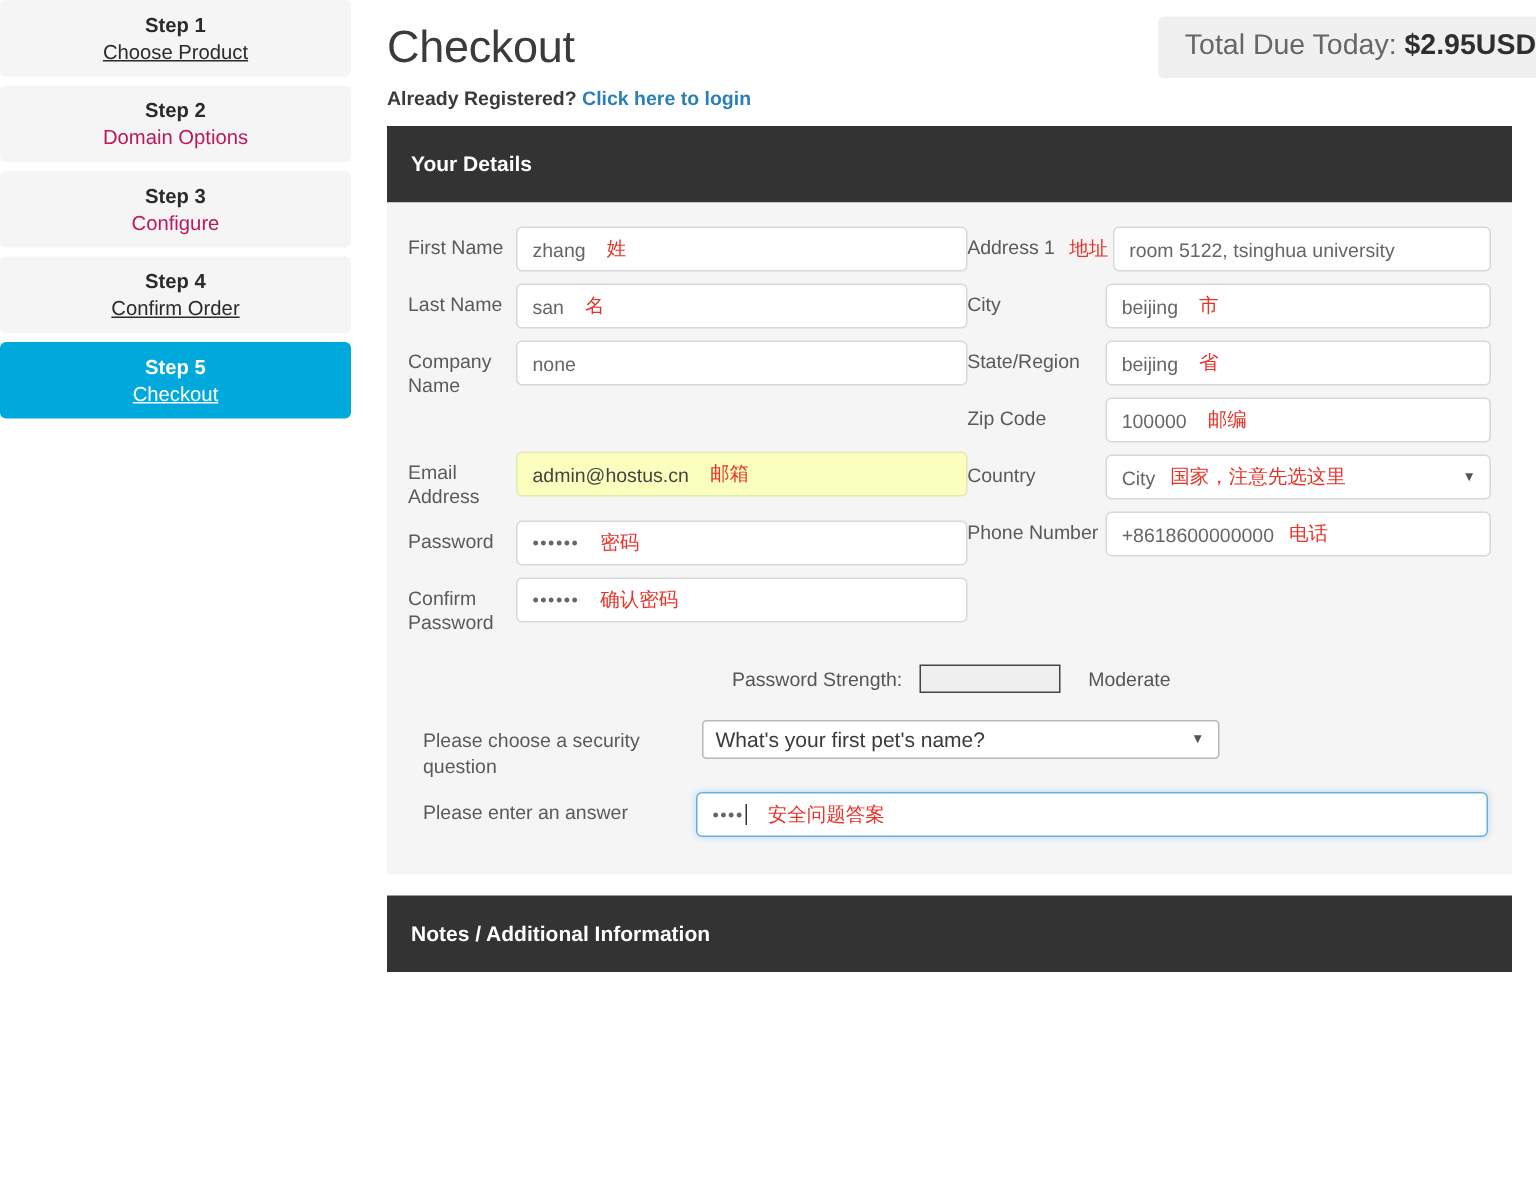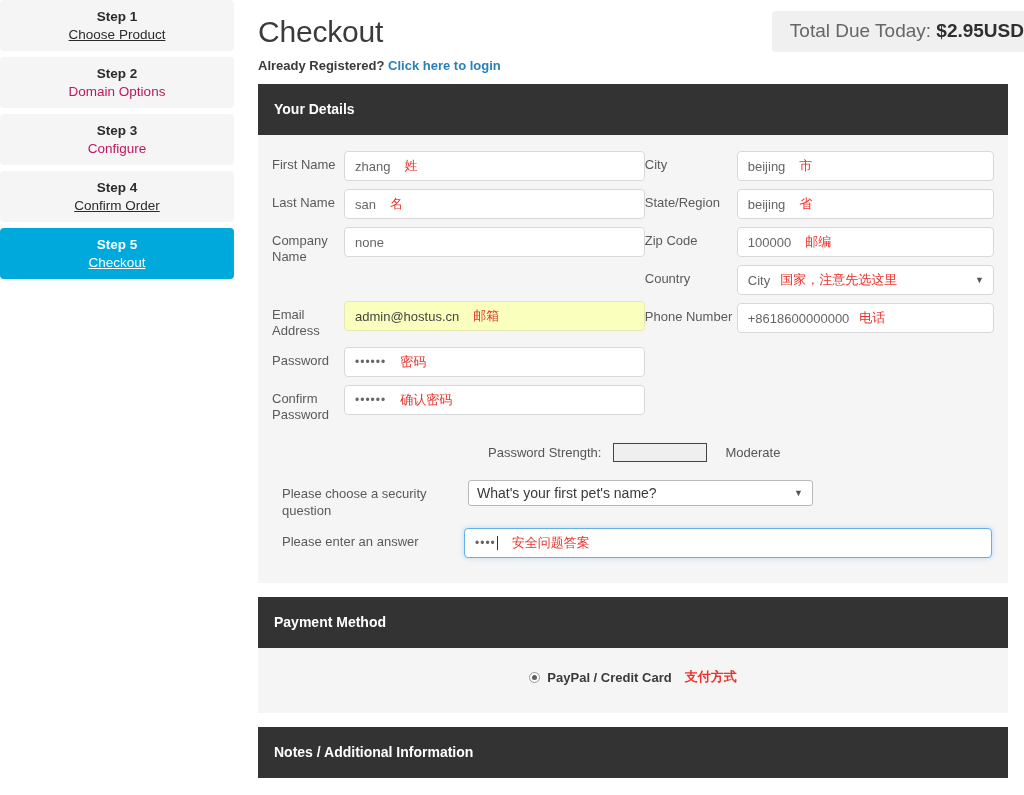--- a/index.html
+++ b/index.html
@@ -493,20 +493,29 @@
                   <span class="dots">••••••</span>
                   <span class="cn">确认密码</span>
                 </div>
               </div>
             </div>
 
           </div>
 
           <div class="col-right">
 
+            <div class="frow addr1">
+              <div class="flabel">Address 1</div>
+              <div class="addr-note">地址</div>
+              <div class="fctl">
+                <div class="fin">
+                  <span>room 5122, tsinghua university</span>
+                </div>
+              </div>
+            </div>
 
 
             <div class="frow">
               <div class="flabel">City</div>
               <div class="fctl">
                 <div class="fin">
                   <span>beijing</span>
                   <span class="cn">市</span>
                 </div>
               </div>
@@ -587,29 +596,19 @@
                 <span class="cn">安全问题答案</span>
               </div>
             </div>
           </div>
 
         </div>
 
       </div>
     </div>
 
-    <div class="panel">
-      <div class="panel-head">Payment Method</div>
-      <div class="pay-body">
-        <span class="pay-option">
-          <span class="radio"></span>
-          <span>PayPal / Credit Card</span>
-          <span class="pay-cn">支付方式</span>
-        </span>
-      </div>
-    </div>
 
     <div class="panel">
       <div class="panel-head">Notes / Additional Information</div>
     </div>
 
   </div>
 </div>
 
 </body></html>

